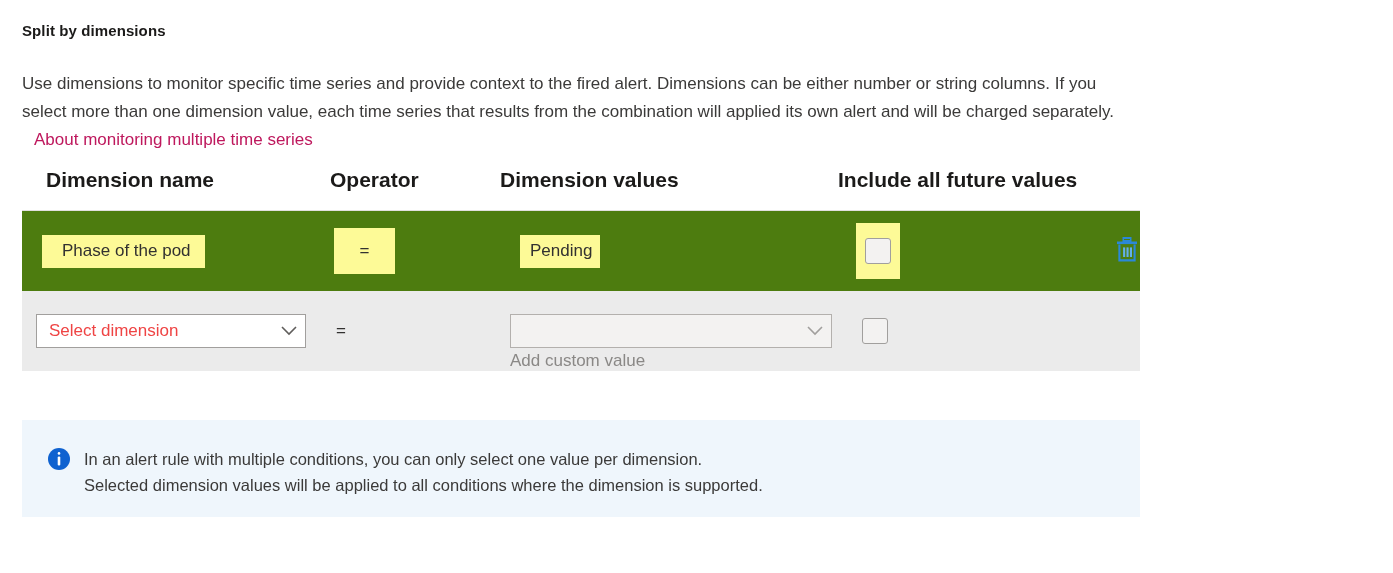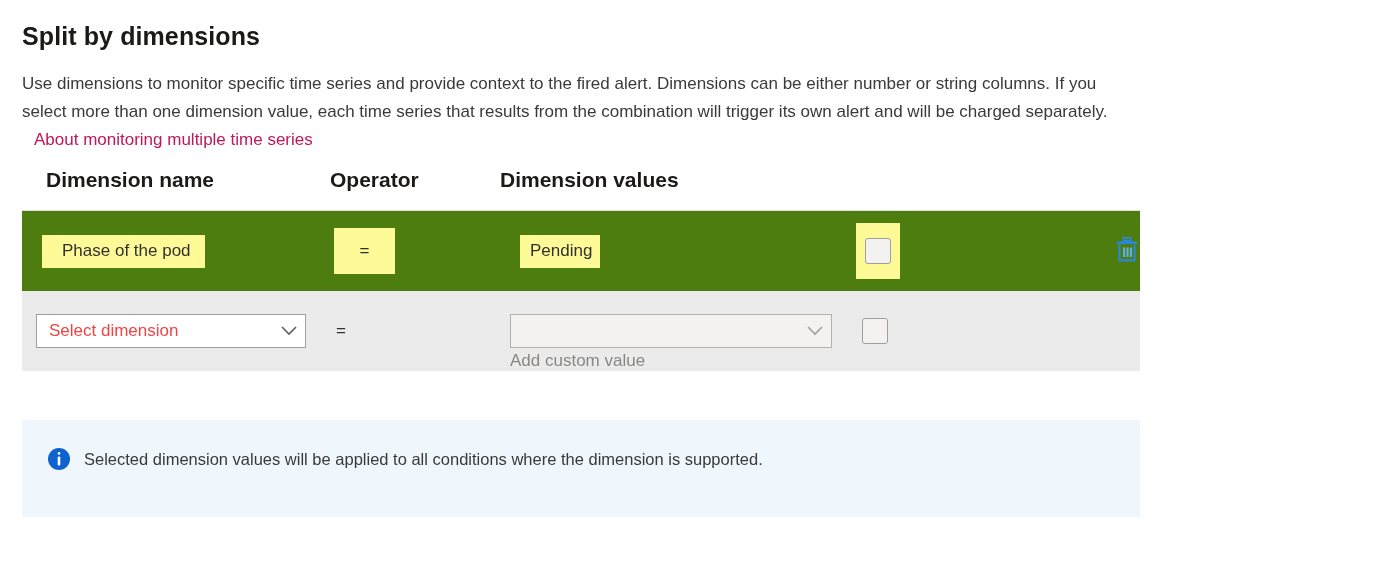--- a/index.html
+++ b/index.html
@@ -20,21 +20,21 @@
     position: relative;
     width: 1393px;
     height: 573px;
   }
 
   
   .section-title {
     position: absolute;
     left: 22px;
     top: 22px;
-    font-size: 25px;
+    font-size: 15px;
     font-weight: 600;
     color: #1b1a19;
     letter-spacing: .1px;
   }
 
   
   .description {
     position: absolute;
     left: 22px;
     top: 70px;
@@ -239,29 +239,30 @@
   .info-text .line { display: block; white-space: nowrap; }
 </style>
 </head>
 <body>
 
 <div class="page">
 
   <div class="section-title">Split by dimensions</div>
 
   <div class="description">
-    <span>Use dimensions to monitor specific time series and provide context to the fired alert. Dimensions can be either number or string columns. If you select more than one dimension value, each time series that results from the combination will trigger its own alert and will be charged separately. </span><a class="link" href="#">About monitoring multiple time series</a>
+    <span>Use dimensions to monitor specific time series and provide context to the fired alert. Dimensions can be either number or string columns. If you select more than one dimension value, each time series that results from the combination will applied its own alert and will be charged separately. </span><a class="link" href="#">About monitoring multiple time series</a>
   </div>
 
   <div class="dim-table">
 
     <div class="thead">
       <div class="th c-name">Dimension name</div>
       <div class="th c-operator">Operator</div>
       <div class="th c-values">Dimension values</div>
+      <div class="th c-future">Include all future values</div>
     </div>
 
     <div class="row row-existing">
 
       <div class="cell c-name">
         <span class="hl hl-name">Phase of the pod</span>
       </div>
 
       <div class="cell c-operator">
         <span class="hl hl-operator">=</span>
@@ -331,17 +332,18 @@
 
   <div class="info-banner">
     <span class="info-icon">
       <svg width="22" height="22" viewBox="0 0 22 22" xmlns="http://www.w3.org/2000/svg">
         <circle cx="11" cy="11" r="11" fill="#0f62d0"></circle>
         <rect x="9.7" y="4.1" width="2.6" height="2.6" rx="1.3" fill="#ffffff"></rect>
         <rect x="9.7" y="8.4" width="2.6" height="9.2" rx="1.1" fill="#ffffff"></rect>
       </svg>
     </span>
     <div class="info-text">
+      <span class="line">In an alert rule with multiple conditions, you can only select one value per dimension.</span>
       <span class="line">Selected dimension values will be applied to all conditions where the dimension is supported.</span>
     </div>
   </div>
 
 </div>
 
 </body></html>

